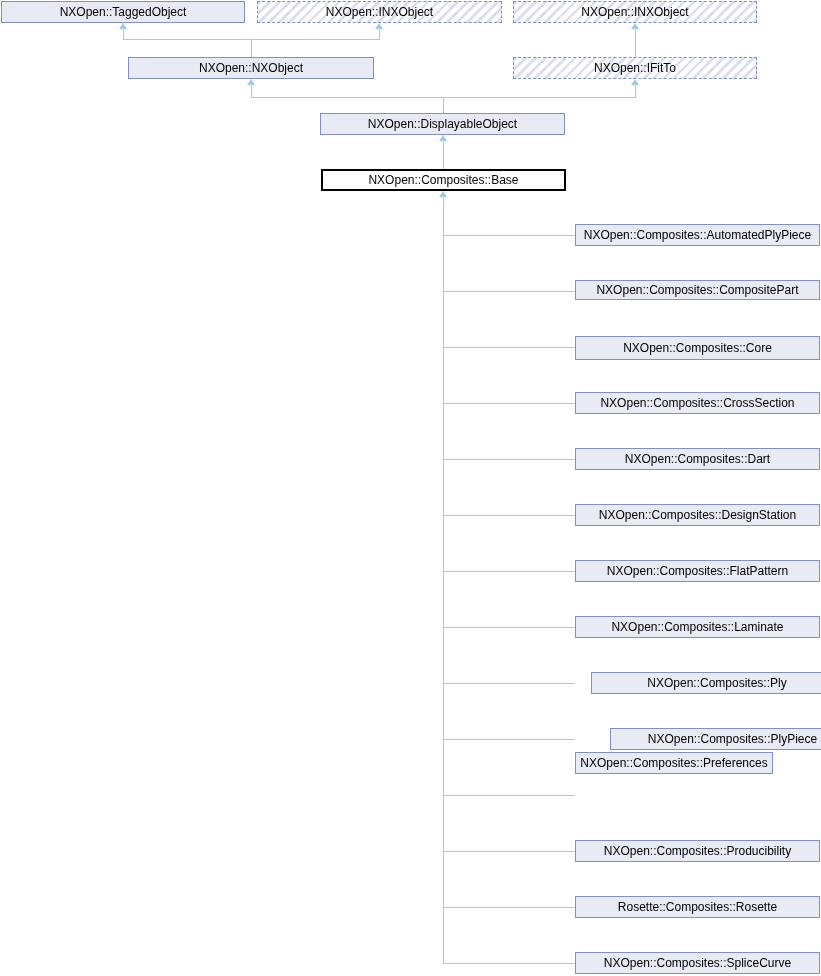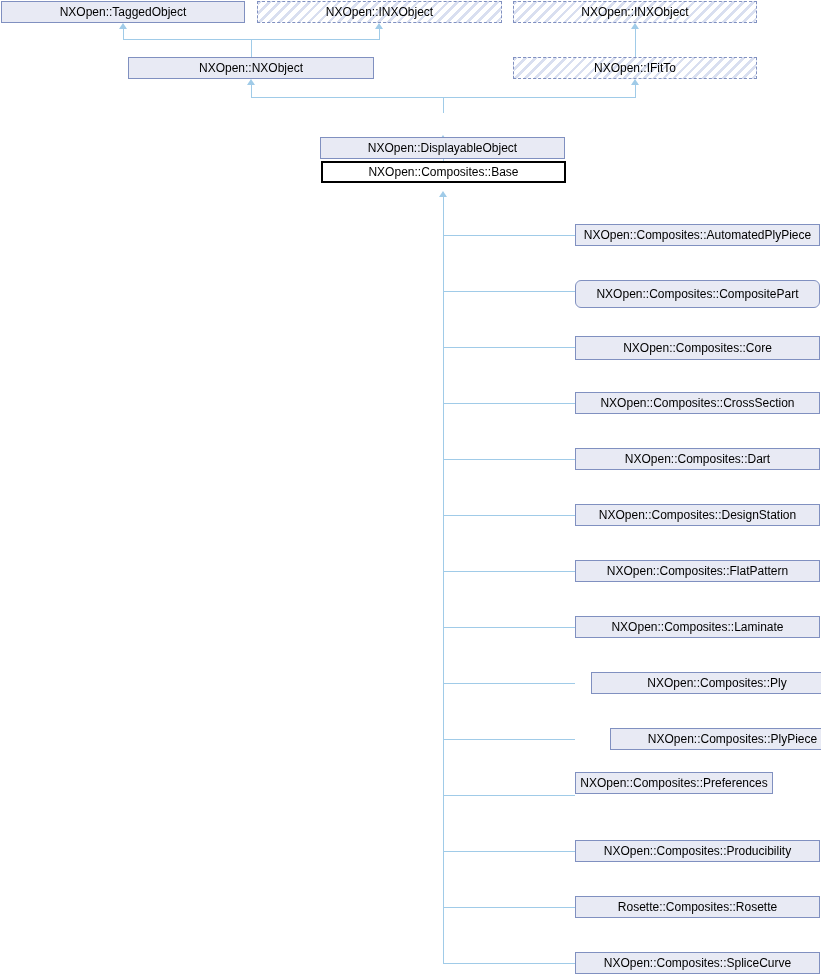--- a/index.html
+++ b/index.html
@@ -100,30 +100,30 @@
       <div class="arrowhead" style="left: 631px; top: 23px;"></div>
       <div class="arrowhead" style="left: 439px; top: 135px;"></div>
       <div class="arrowhead" style="left: 439px; top: 191px;"></div>
     </div>
   <div id="nodes-layer">
       <div class="node" style="left: 1px; top: 1px; width: 244px; height: 22px;">NXOpen::TaggedObject</div>
       <div class="node hatched" style="left: 257px; top: 1px; width: 245px; height: 22px;">NXOpen::INXObject</div>
       <div class="node hatched" style="left: 513px; top: 1px; width: 244px; height: 22px;">NXOpen::INXObject</div>
       <div class="node" style="left: 128px; top: 57px; width: 246px; height: 22px;">NXOpen::NXObject</div>
       <div class="node hatched" style="left: 513px; top: 57px; width: 244px; height: 22px;">NXOpen::IFitTo</div>
-      <div class="node" style="left: 320px; top: 113px; width: 245px; height: 22px; margin-top: 24px;">NXOpen::DisplayableObject</div>
-      <div class="node current" style="left: 321px; top: 161px; width: 245px; height: 22px;">NXOpen::Composites::Base</div>
+      <div class="node" style="left: 320px; top: 113px; width: 245px; height: 22px;">NXOpen::DisplayableObject</div>
+      <div class="node current" style="left: 321px; top: 169px; width: 245px; height: 22px;">NXOpen::Composites::Base</div>
       <div class="node" style="left: 575px; top: 224px; width: 245px; height: 22px;">NXOpen::Composites::AutomatedPlyPiece</div>
-      <div class="node" style="left: 575px; top: 280px; width: 245px; height: 28px; border-radius: 6px;">NXOpen::Composites::CompositePart</div>
+      <div class="node" style="left: 575px; top: 280px; width: 245px; height: 20px;">NXOpen::Composites::CompositePart</div>
       <div class="node" style="left: 575px; top: 336px; width: 245px; height: 24px;">NXOpen::Composites::Core</div>
       <div class="node" style="left: 575px; top: 392px; width: 245px; height: 22px;">NXOpen::Composites::CrossSection</div>
       <div class="node" style="left: 575px; top: 448px; width: 245px; height: 22px;">NXOpen::Composites::Dart</div>
       <div class="node" style="left: 575px; top: 504px; width: 245px; height: 22px;">NXOpen::Composites::DesignStation</div>
       <div class="node" style="left: 575px; top: 560px; width: 245px; height: 22px;">NXOpen::Composites::FlatPattern</div>
       <div class="node" style="left: 575px; top: 616px; width: 245px; height: 22px;">NXOpen::Composites::Laminate</div>
       <div class="node" style="left: 591px; top: 672px; width: 245px; height: 22px; padding-left: 7px;">NXOpen::Composites::Ply</div>
       <div class="node" style="left: 575px; top: 728px; width: 245px; height: 22px; margin-left: 35px;">NXOpen::Composites::PlyPiece</div>
-      <div class="node" style="left: 575px; top: 772px; width: 198px; height: 22px;">NXOpen::Composites::Preferences</div>
+      <div class="node" style="left: 575px; top: 752px; width: 198px; height: 22px;">NXOpen::Composites::Preferences</div>
       <div class="node" style="left: 575px; top: 840px; width: 245px; height: 22px;">NXOpen::Composites::Producibility</div>
       <div class="node" style="left: 575px; top: 896px; width: 245px; height: 22px;">Rosette::Composites::Rosette</div>
       <div class="node" style="left: 575px; top: 952px; width: 245px; height: 22px;">NXOpen::Composites::SpliceCurve</div>
     </div>
 </div>
 
 </body></html>

